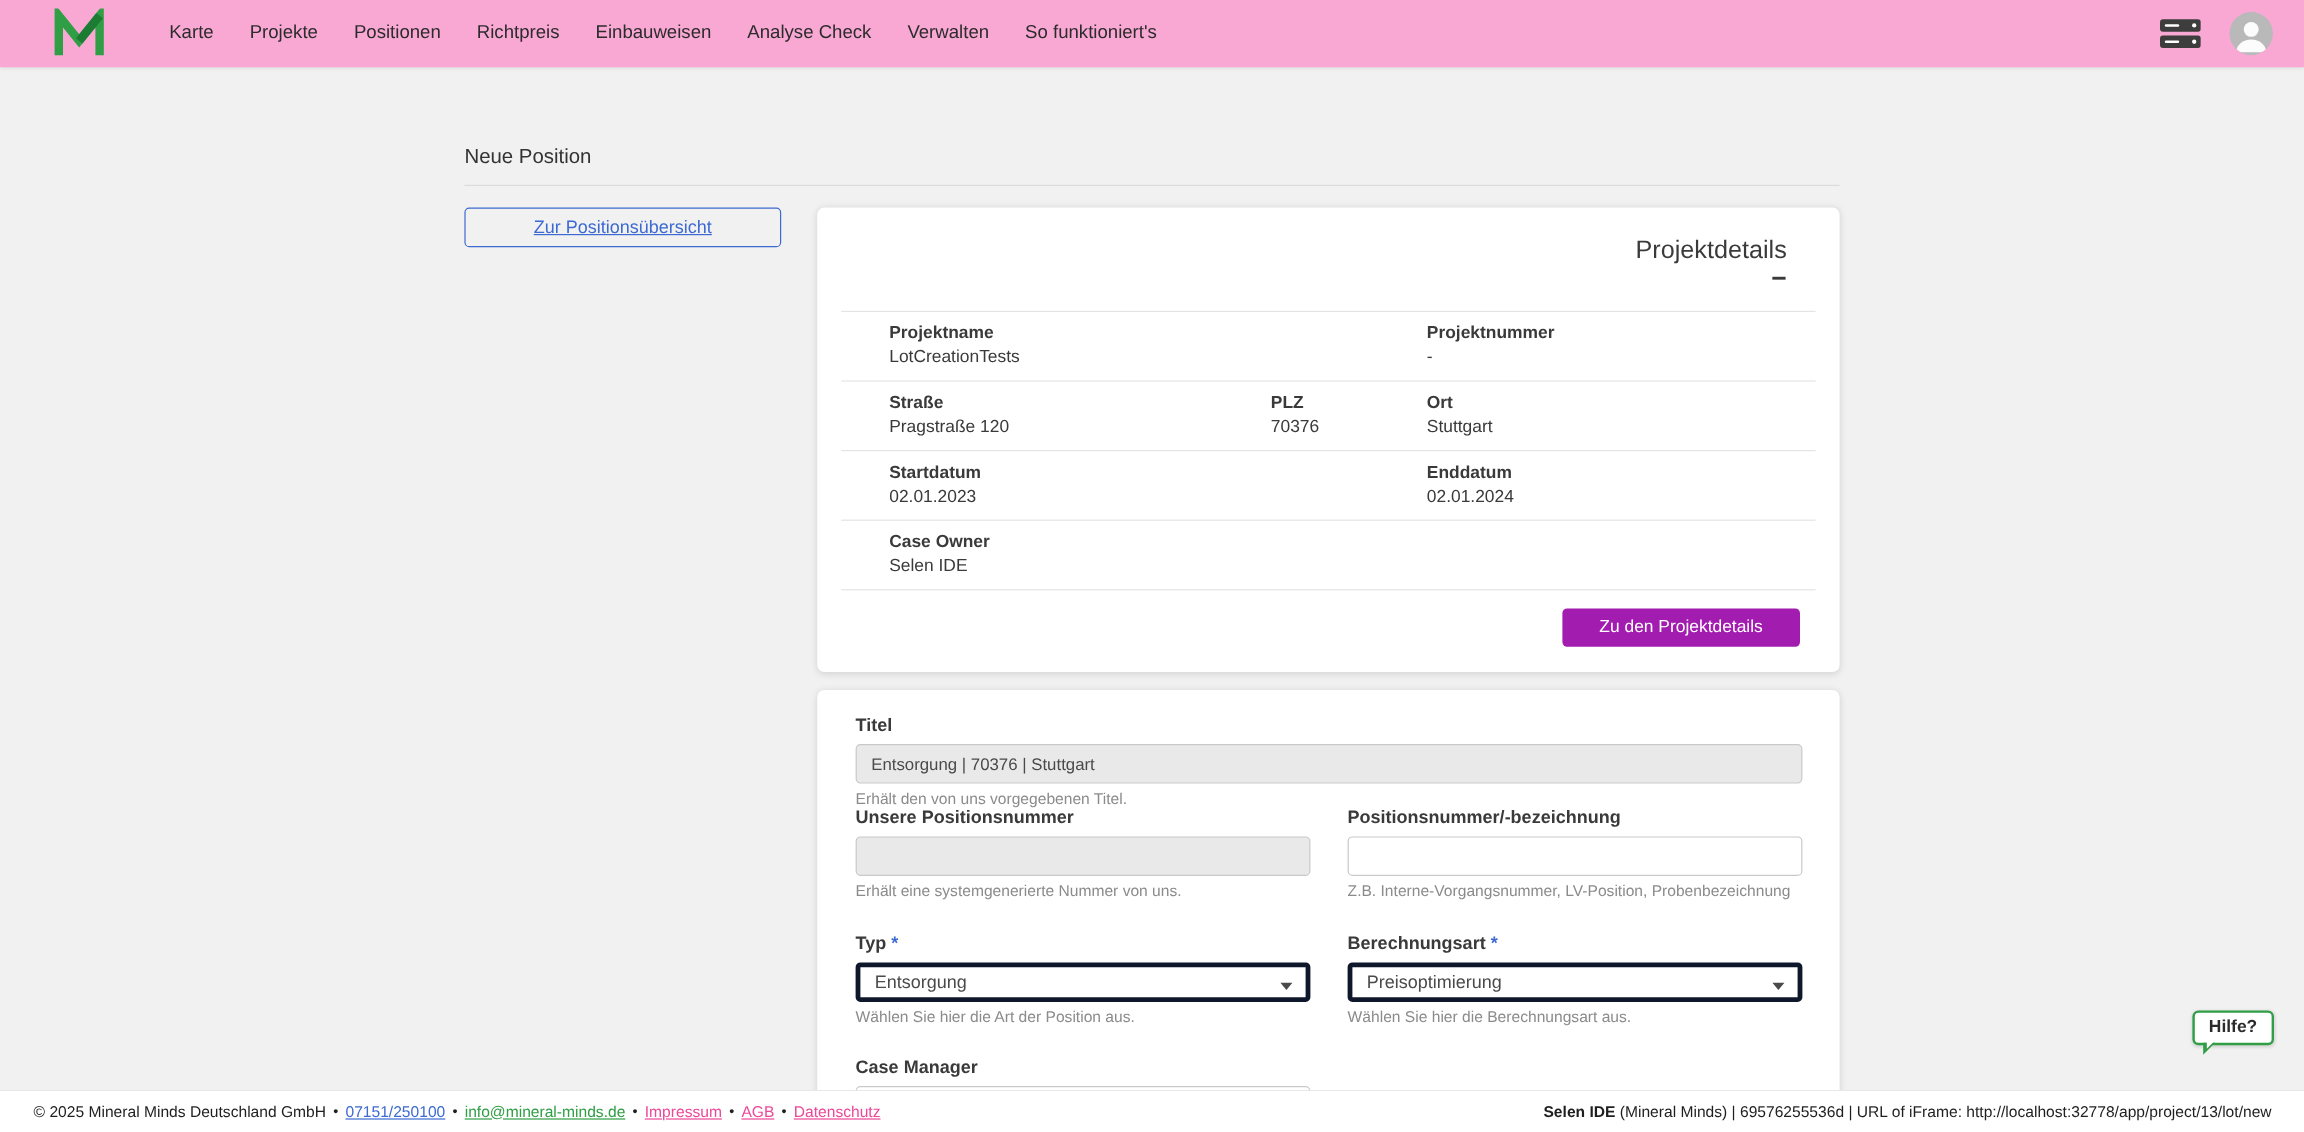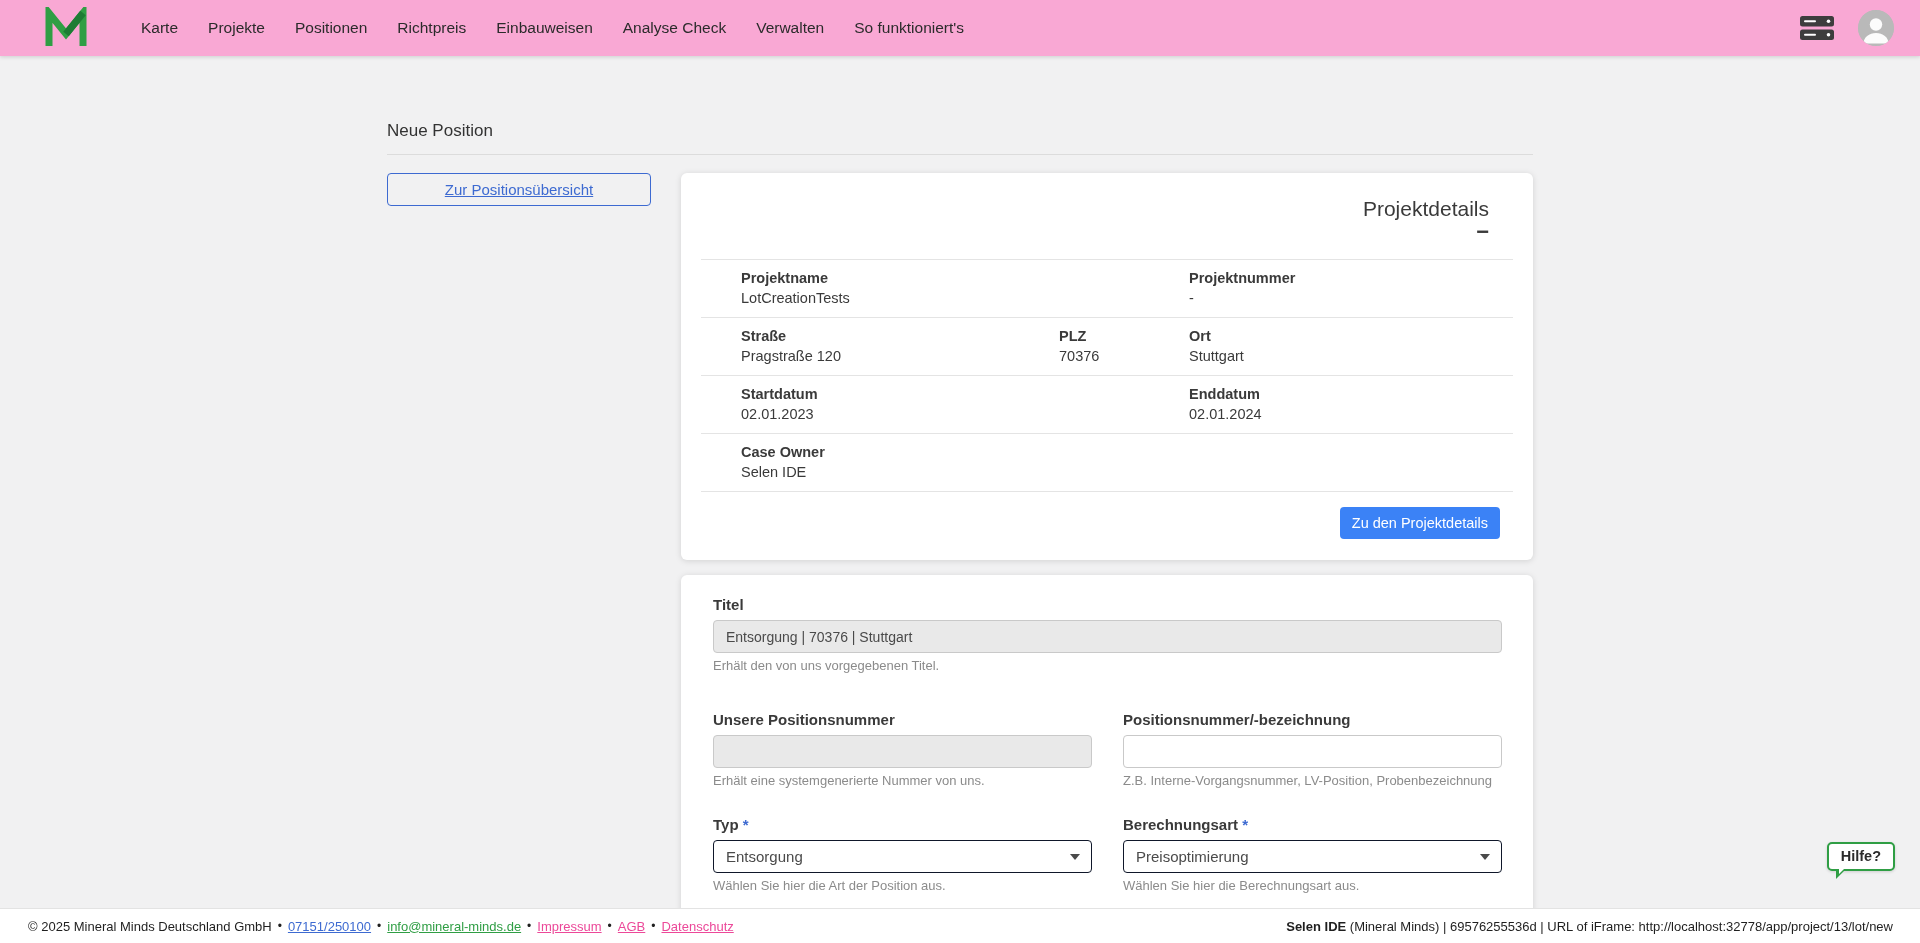--- a/index.html
+++ b/index.html
@@ -57,41 +57,41 @@
     padding: 8px 10px 9px 40px; border-top: 1px solid #e4e4e4;
   }
   .prow:last-child { border-bottom: 1px solid #e4e4e4; }
   .span2 { grid-column: 1 / 3; }
   .col3 { grid-column: 3; }
   .span-all { grid-column: 1 / -1; }
   .plabel { font-weight: 700; font-size: 14.5px; color: #3a3a3a; line-height: 1.38; }
   .pvalue { font-size: 14.5px; color: #3a3a3a; line-height: 1.38; }
   .card-actions { display: flex; justify-content: flex-end; padding: 15px 33px 21px; }
   .btn-primary {
-    background: #3b82f6; border: none; color: #fff;
-    font-size: 14.5px; padding: 8px 12px; border-radius: 4px;
+    background: #a21caf; border: none; color: #fff;
+    font-size: 14.5px; padding: 8px 31px; border-radius: 4px;
     cursor: pointer; font-family: inherit;
   }
 
   
   .form-card { margin-top: 15px; padding: 21px 31px 80px 32px; }
   .flabel { display: block; font-size: 15px; font-weight: 700; color: #3a3a3a; margin-bottom: 7px; }
   .req { color: #3d6ad1; font-weight: 700; }
   .input {
     width: 100%; height: 33px; border: 1px solid #c9c9c9; border-radius: 4px;
     padding: 0 12px; font-size: 14px; color: #4a4a4a; background: #fff; font-family: inherit;
   }
   .input:disabled { background: #e9e9e9; color: #4a4a4a; }
   .helper { font-size: 13px; color: #8b8b8b; margin-top: 5px; }
   .form-row { display: grid; grid-template-columns: 1fr 1fr; column-gap: 31px; }
-  .mt38 { margin-top: 38px; }
+  .mt38 { }
   .mt28 { margin-top: 28px; }
   .mt26 { margin-top: 26px; }
   .select {
-    position: relative; height: 33px; border: 1px solid #0f172a; border-radius: 4px;
+    position: relative; height: 33px; border: 4px solid #0f172a; border-radius: 4px;
     background: #fff; display: flex; align-items: center;
     padding: 0 30px 0 12px; font-size: 15px; color: #4a4a4a; cursor: pointer;
   }
   .caret {
     position: absolute; right: 11px; top: 13px; width: 0; height: 0;
     border-left: 5px solid transparent; border-right: 5px solid transparent;
     border-top: 6px solid #4a4a4a;
   }
 
   

